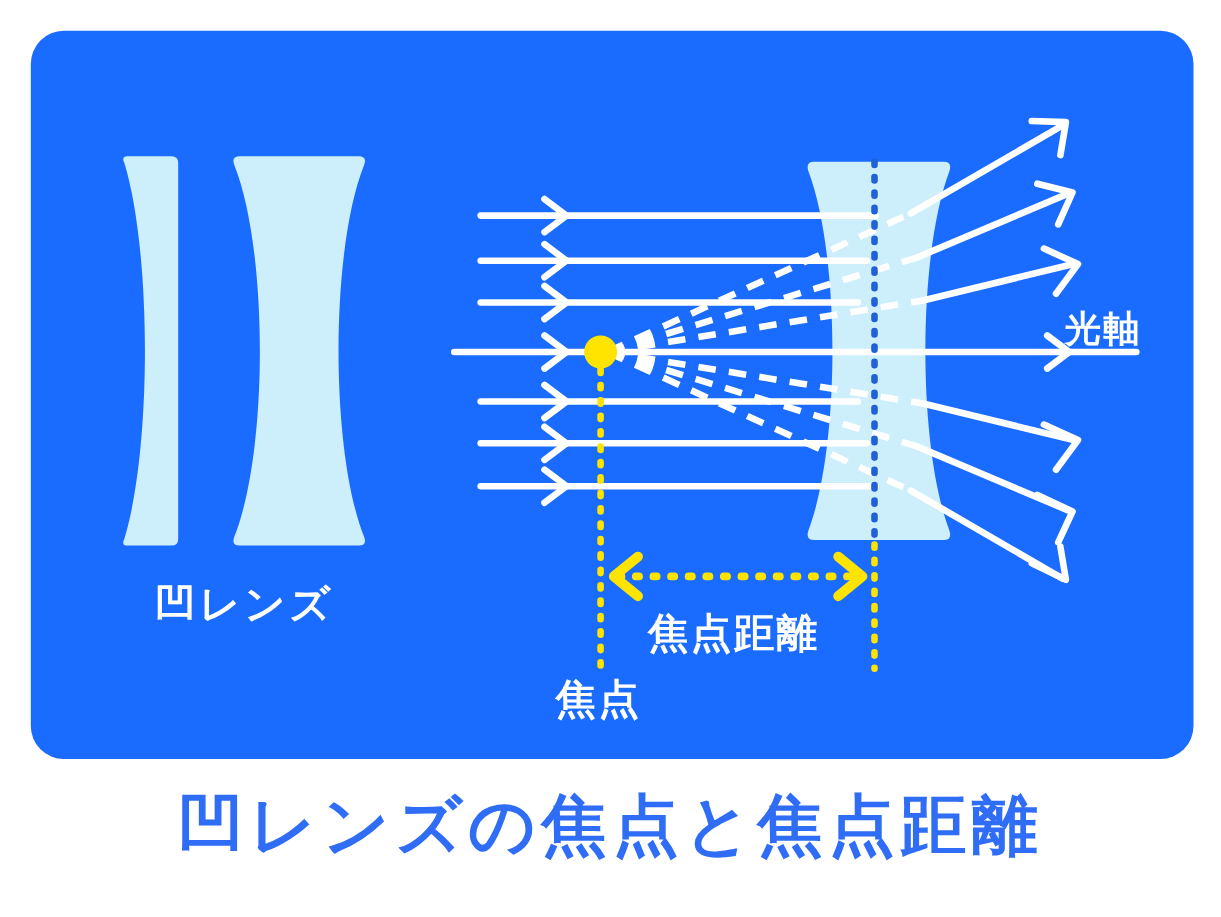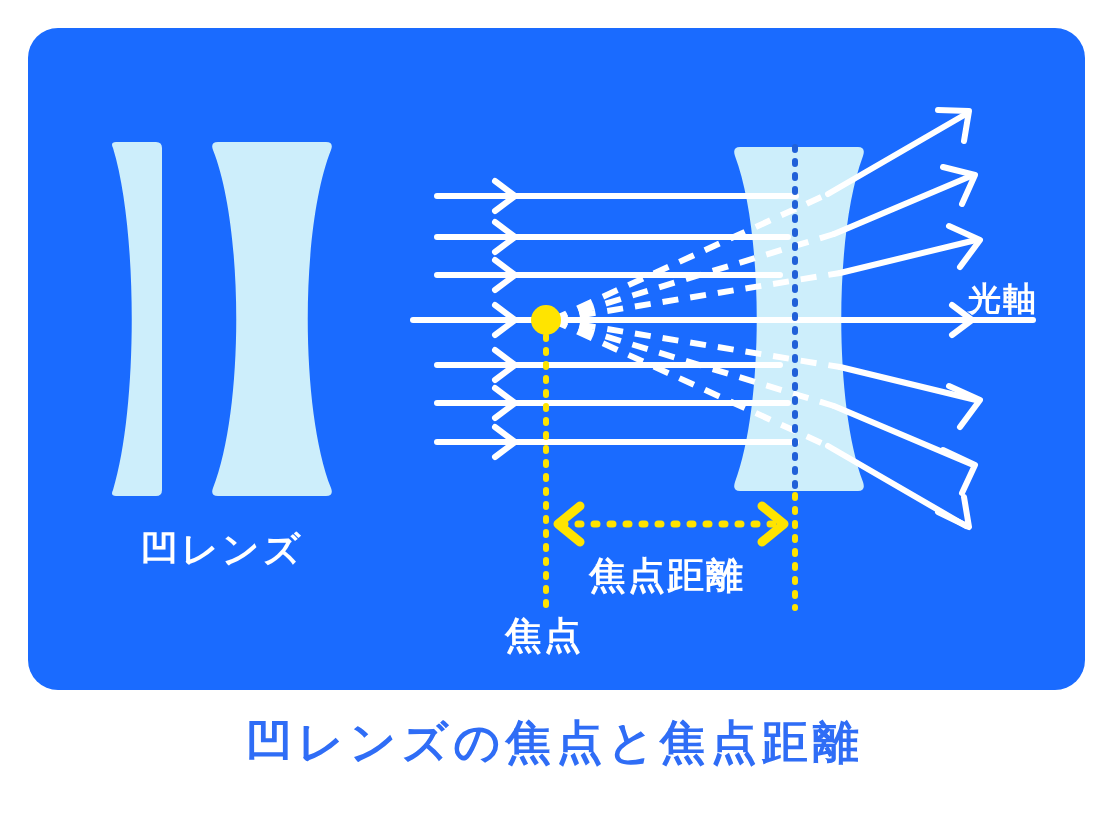--- a/index.html
+++ b/index.html
@@ -34,21 +34,21 @@
     left: 0;
     top: 0;
   }
   .caption {
     position: absolute;
     left: 0;
     top: 715px;
     width: 1110px;
     text-align: center;
     color: #2f6df6;
-    font-size: 46px;
+    font-size: 60px;
     font-weight: bold;
     letter-spacing: 5px;
     line-height: 1.2;
     font-family: "Liberation Sans", sans-serif;
     white-space: nowrap;
   }
   .svg-label {
     font-family: "Liberation Sans", sans-serif;
     font-weight: bold;
   }

